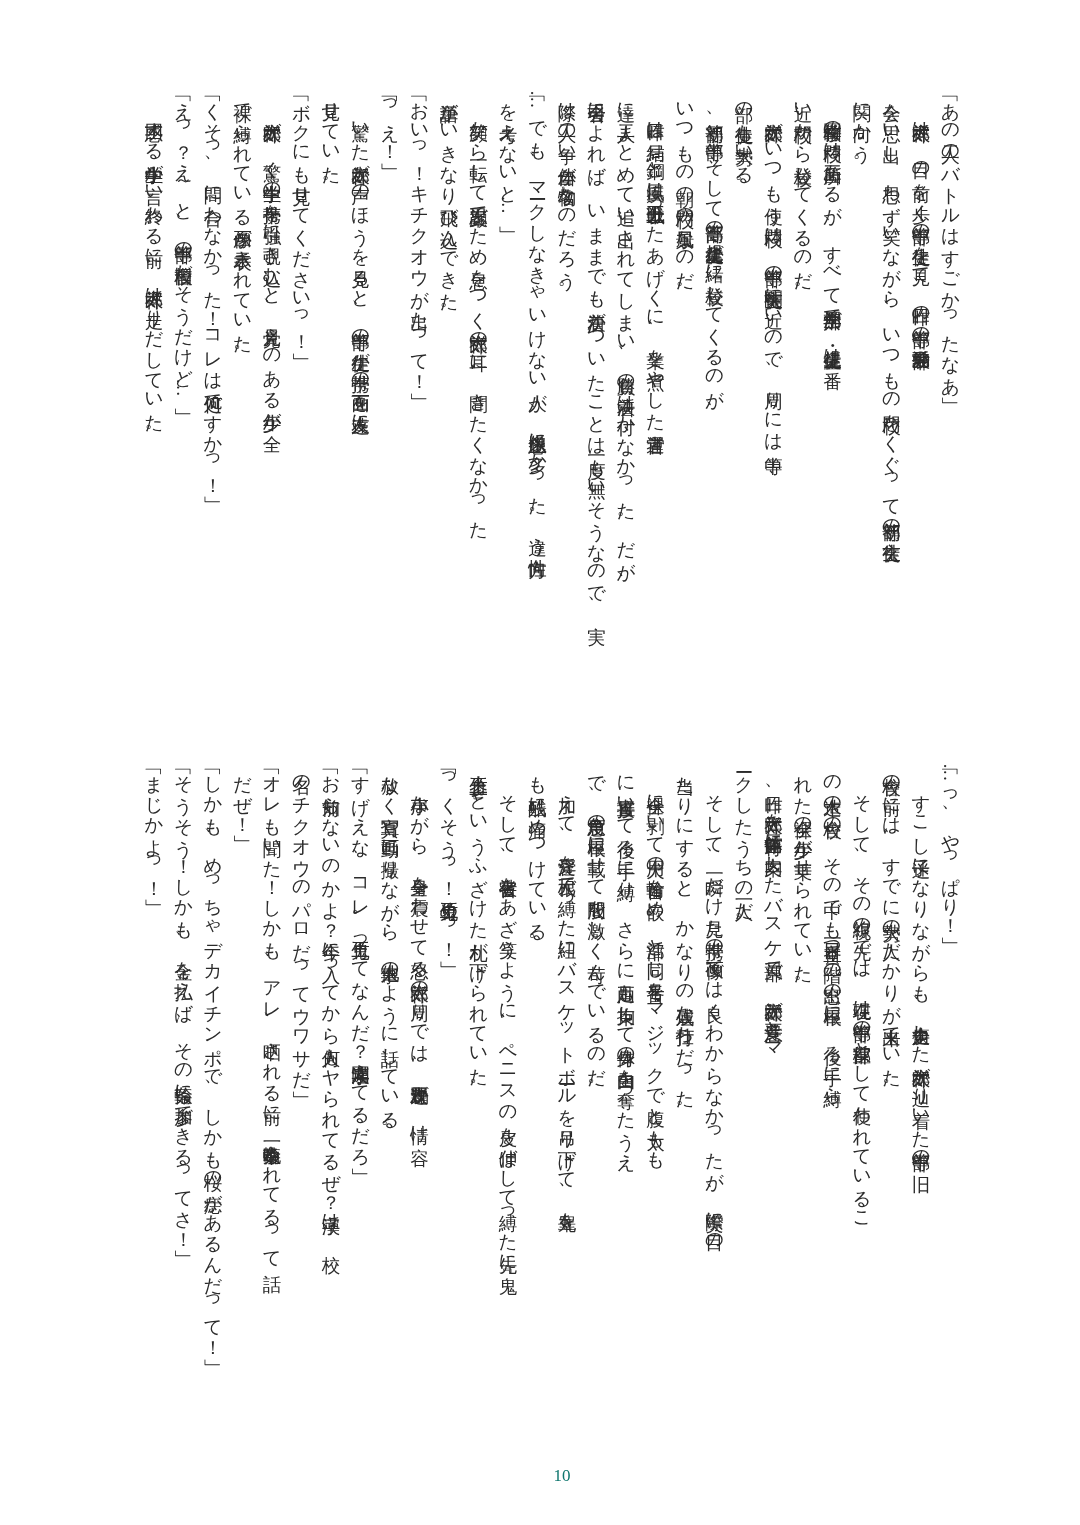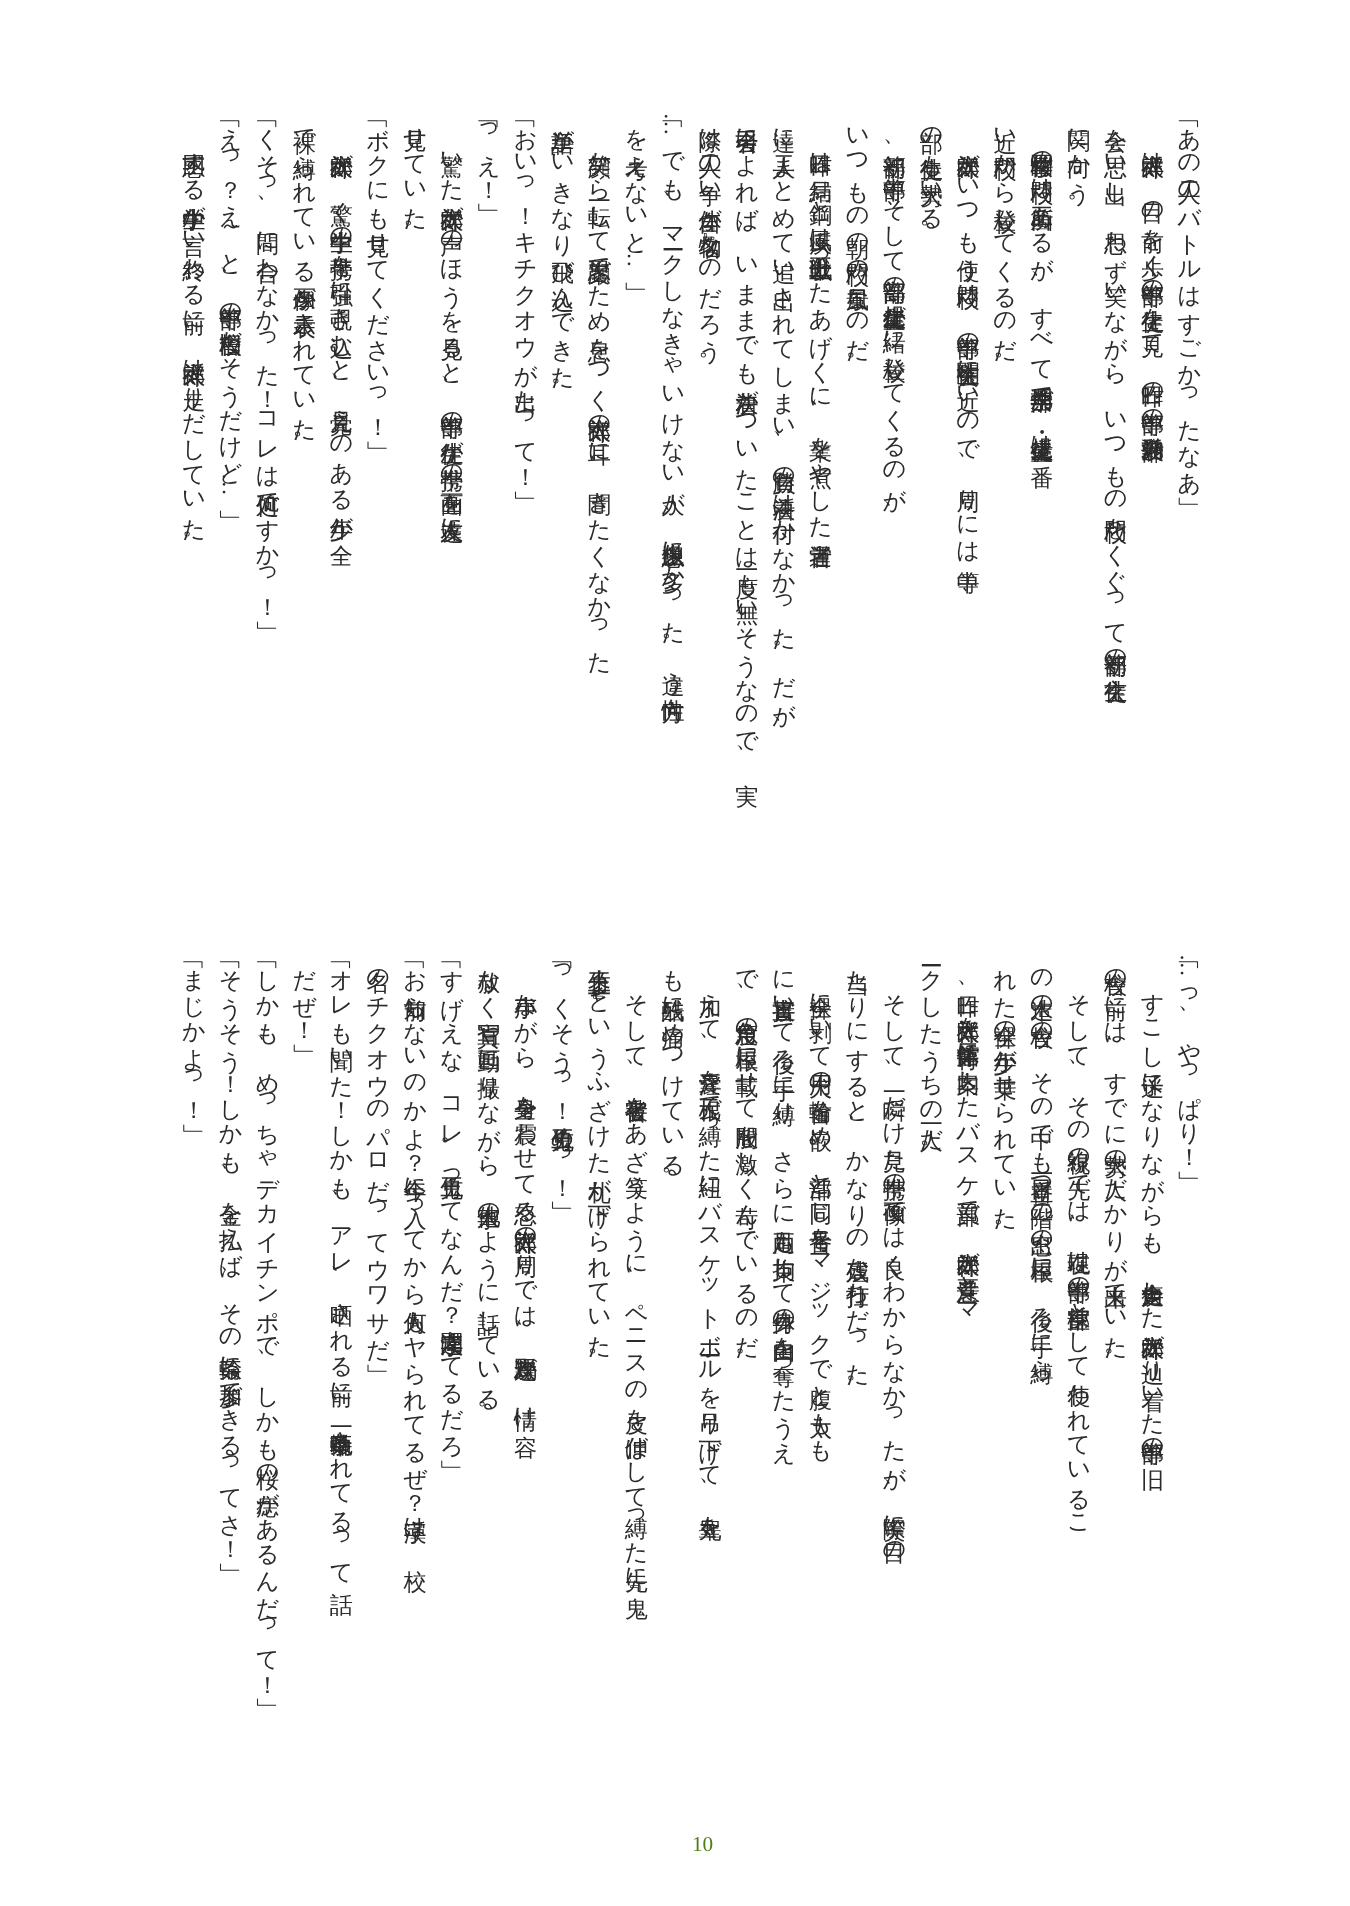--- a/index.html
+++ b/index.html
@@ -35,21 +35,21 @@
   .vblock p.line.indent {
     text-indent: 1em;
   }
   .page-number {
     position: absolute;
     left: 0;
     right: 0;
     top: 1466px;
     text-align: center;
     font-size: 17px;
-    color: #4d7c0f;
+    color: #0f766e;
     margin-left: 44px;
   }
 </style>
 </head>
 <body>
 
 <div class="page">
   <section class="vblock block-top">
       <p class="line">「あの二人のバトルはすごかったなあ」</p>
       <p class="line indent">祥太郎は、目の前を歩く中等部の生徒を見て、昨日の中等部の部活動発表</p>

